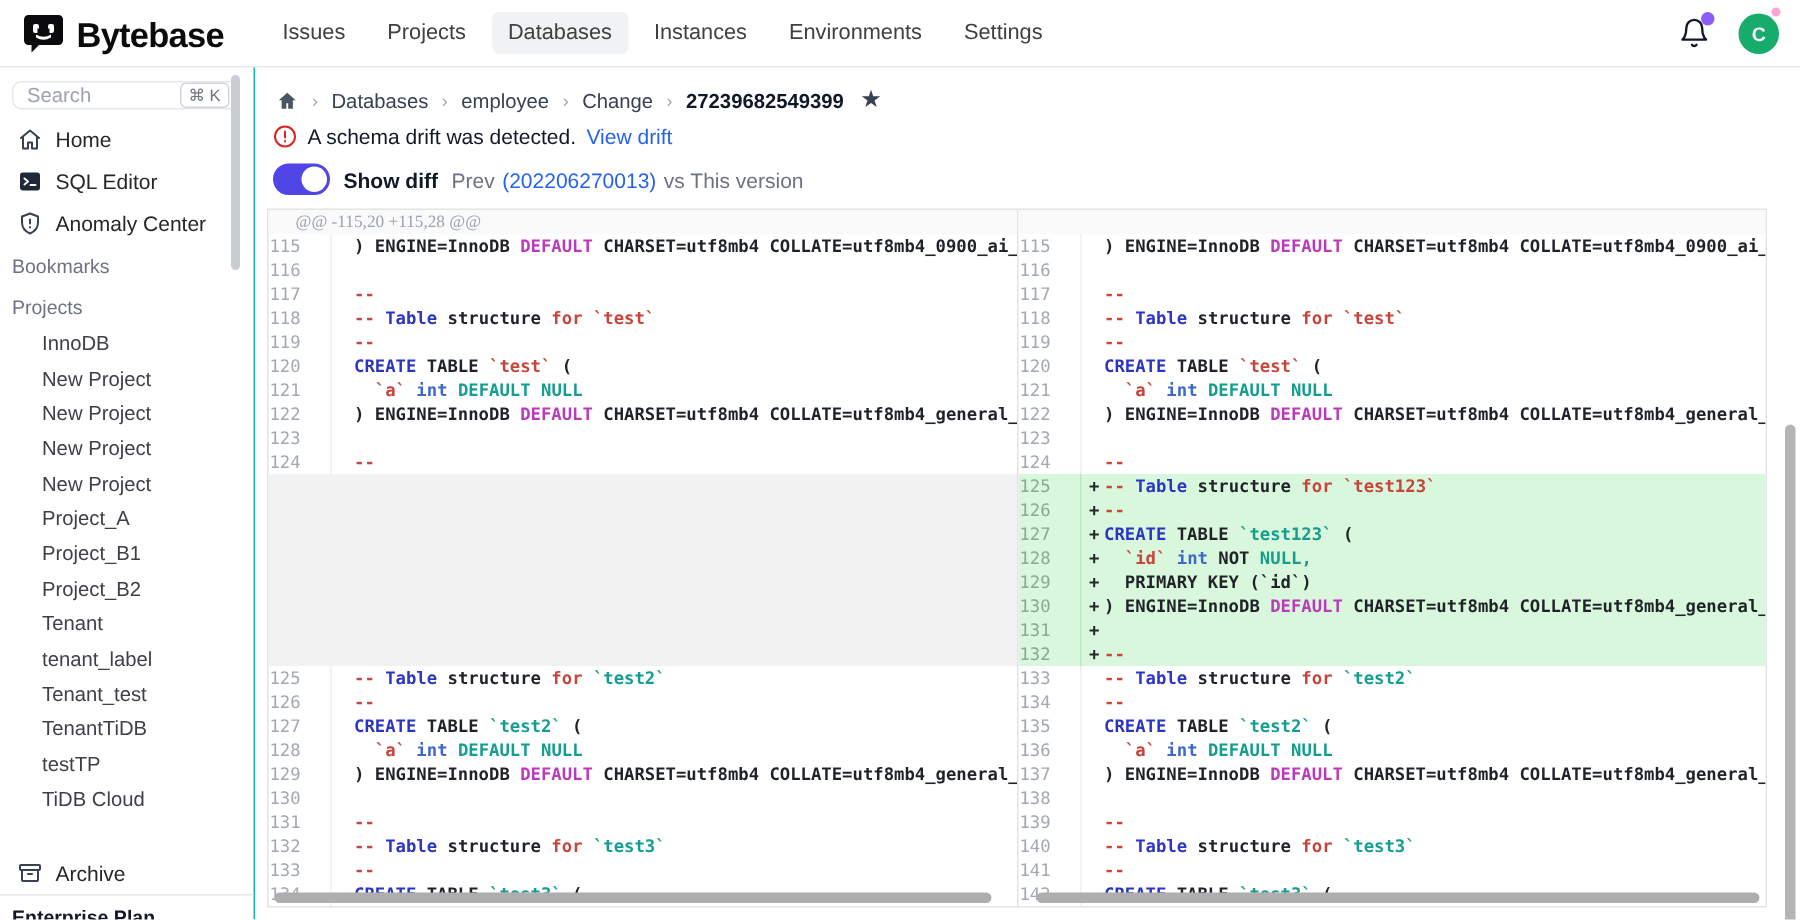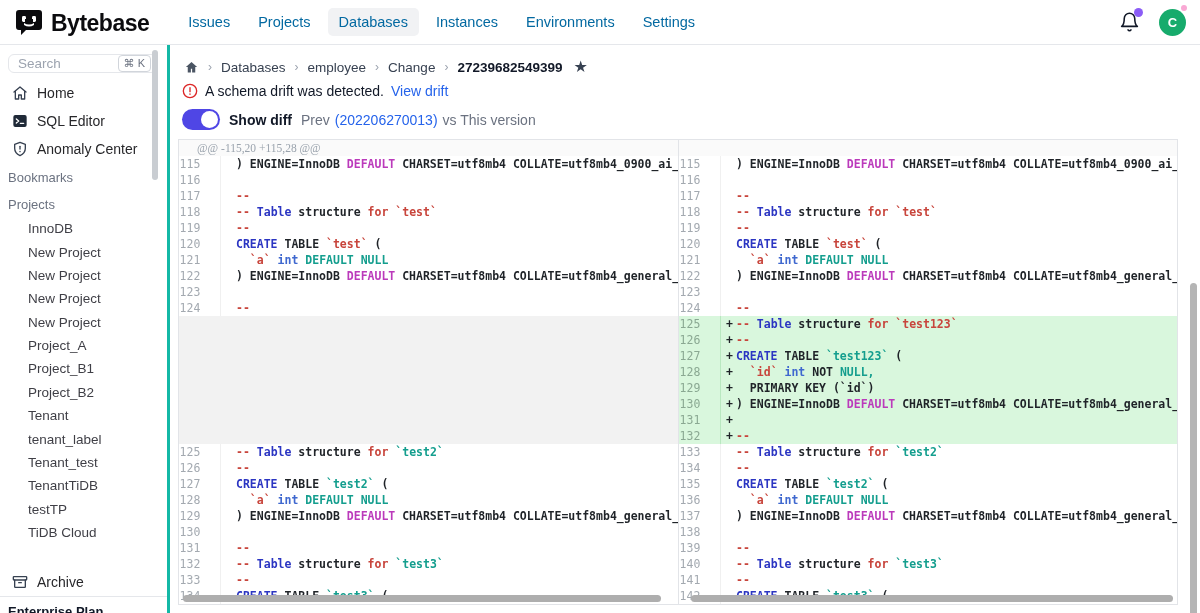--- a/index.html
+++ b/index.html
@@ -4,31 +4,31 @@
 <style>
   * { margin:0; padding:0; box-sizing:border-box; }
   html,body { width:1200px; height:613px; overflow:hidden; background:#fff;
     font-family:"Liberation Sans","DejaVu Sans",sans-serif; color:#1f2937; }
 
   
   .topnav { height:45px; display:flex; align-items:center; border-bottom:1px solid #e5e7eb; padding:0 14px; background:#fff; }
   .brand { display:flex; align-items:flex-end; gap:7px; margin-right:28px; }
   .brand-name { font-size:23px; font-weight:800; color:#0b0b0e; letter-spacing:-0.5px; }
   .nav-items { display:flex; align-items:center; gap:6px; flex:1; }
-  .nav-item { font-size:14.5px; color:#0369a1; padding:6px 11px; border-radius:5px; cursor:pointer; }
+  .nav-item { font-size:14.5px; color:#404040; padding:6px 11px; border-radius:5px; cursor:pointer; }
   .nav-item.active { background:#f1f2f4; }
   .nav-right { display:flex; align-items:center; gap:18px; }
   .bell-wrap { position:relative; width:22px; height:22px; }
   .bell-dot { position:absolute; top:-3px; right:-2px; width:9px; height:9px; border-radius:50%; background:#8b5cf6; }
   .avatar { position:relative; width:27px; height:27px; border-radius:50%; background:#17ab6c; color:#fff; font-size:13px; font-weight:600; display:flex; align-items:center; justify-content:center; }
   .avatar-dot { position:absolute; top:-4px; right:-1px; width:6px; height:6px; border-radius:50%; background:#f9a8d4; }
 
   
   .shell { display:flex; height:568px; }
-  .sidebar { position:relative; width:170px; flex:0 0 170px; border-right:3px solid #14b8a6; display:flex; flex-direction:column; }
+  .sidebar { position:relative; width:170px; flex:0 0 170px; border-right:1px solid #14b8a6; display:flex; flex-direction:column; }
   .main { flex:1; position:relative; padding:0 0 0 6px; }
 
   
   .search-box { margin:9px 10px 6px 8px; height:26px; border:1px solid #e5e7eb; border-radius:6px; display:flex; align-items:center; padding:0 5px 0 9px; justify-content:space-between; background:#fff; }
   .search-ph { font-size:13.5px; color:#9ca3af; }
   .kbd { font-size:11px; color:#6b7280; border:1px solid #d1d5db; border-radius:4px; padding:1px 5px; background:#fff; }
   .side-item { display:flex; align-items:center; gap:9px; padding:6px 8px 6px 12px; font-size:14px; color:#27272a; cursor:pointer; }
   .side-item svg { flex:0 0 16px; }
   .section-label { font-size:13px; color:#6b7280; padding:7px 8px 5px 8px; }
   .proj-item { font-size:13.5px; color:#3f3f46; padding:4.2px 8px 4.2px 28px; cursor:pointer; white-space:nowrap; }

